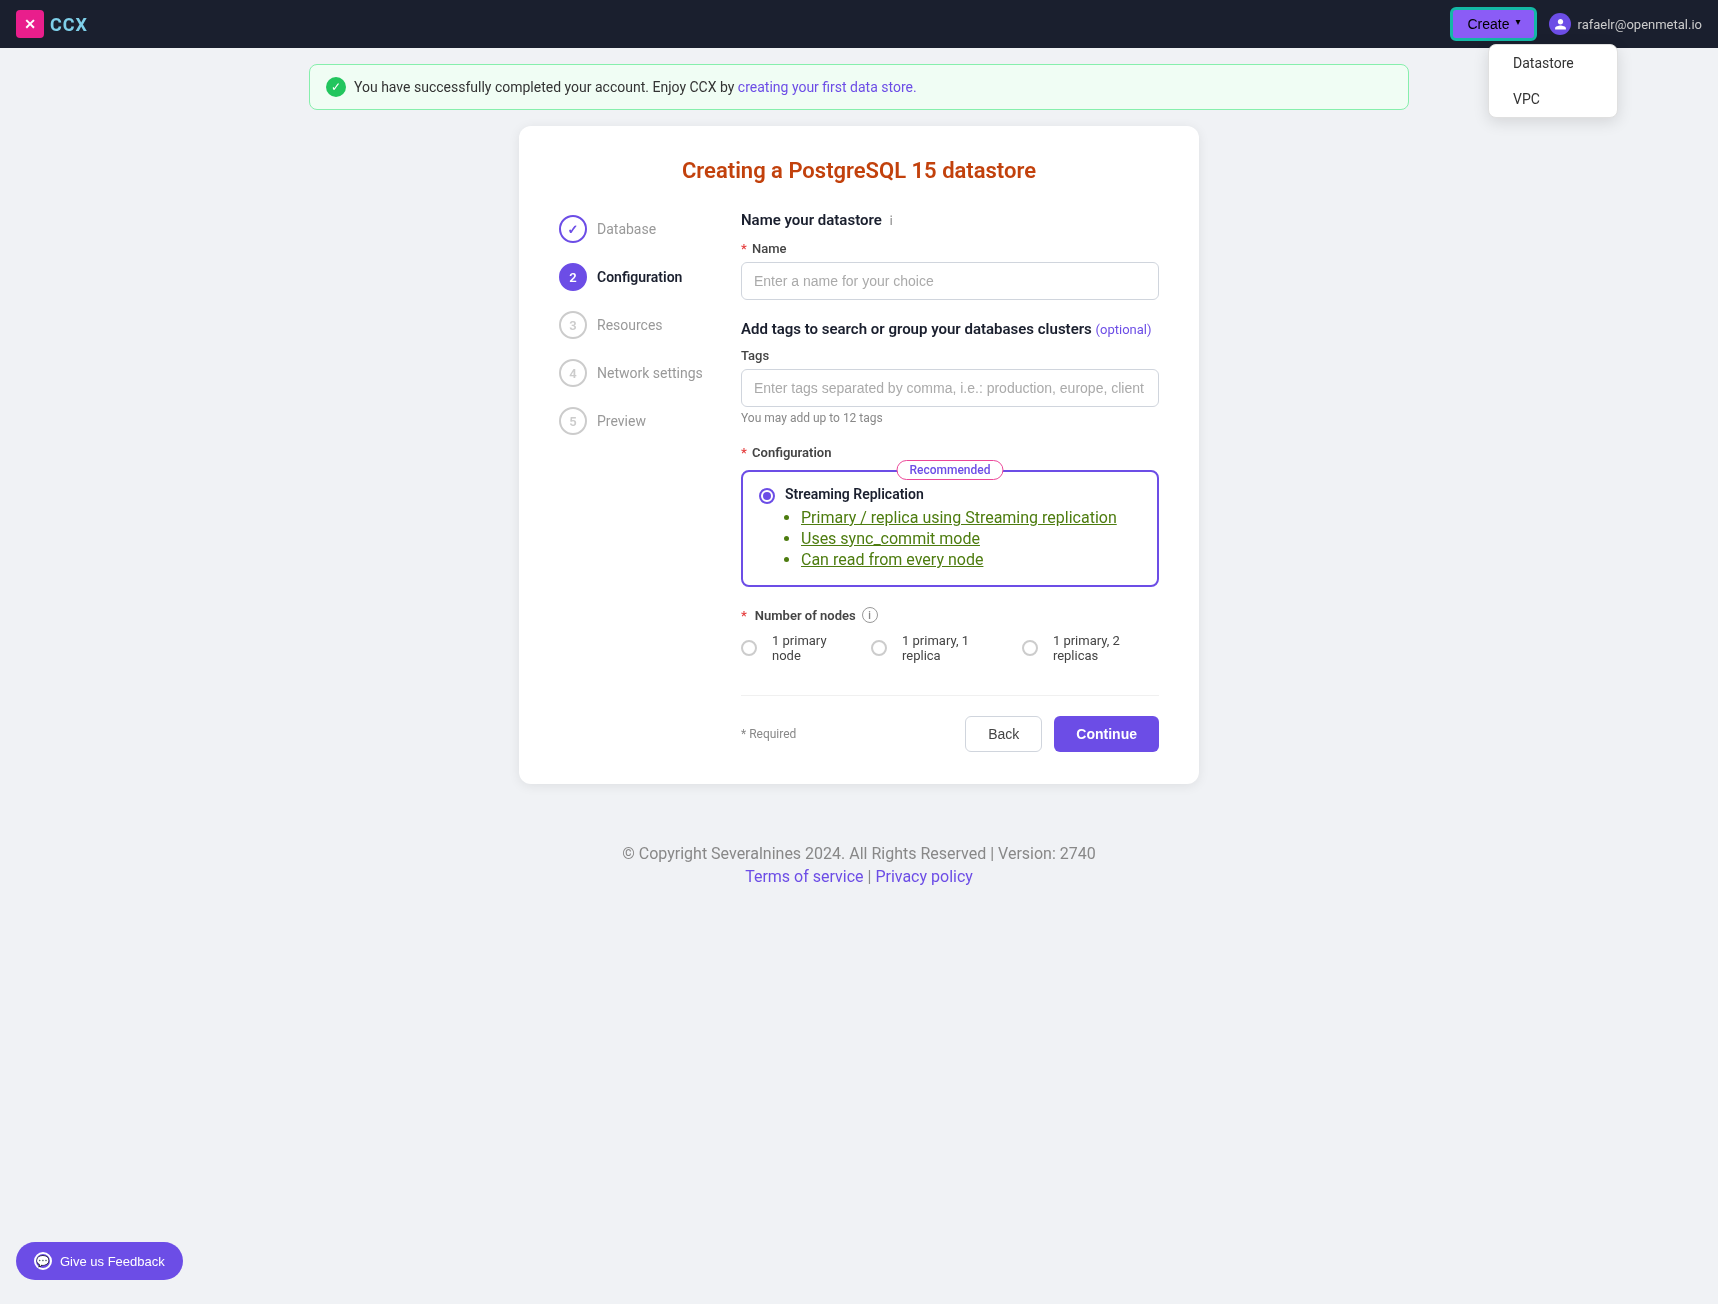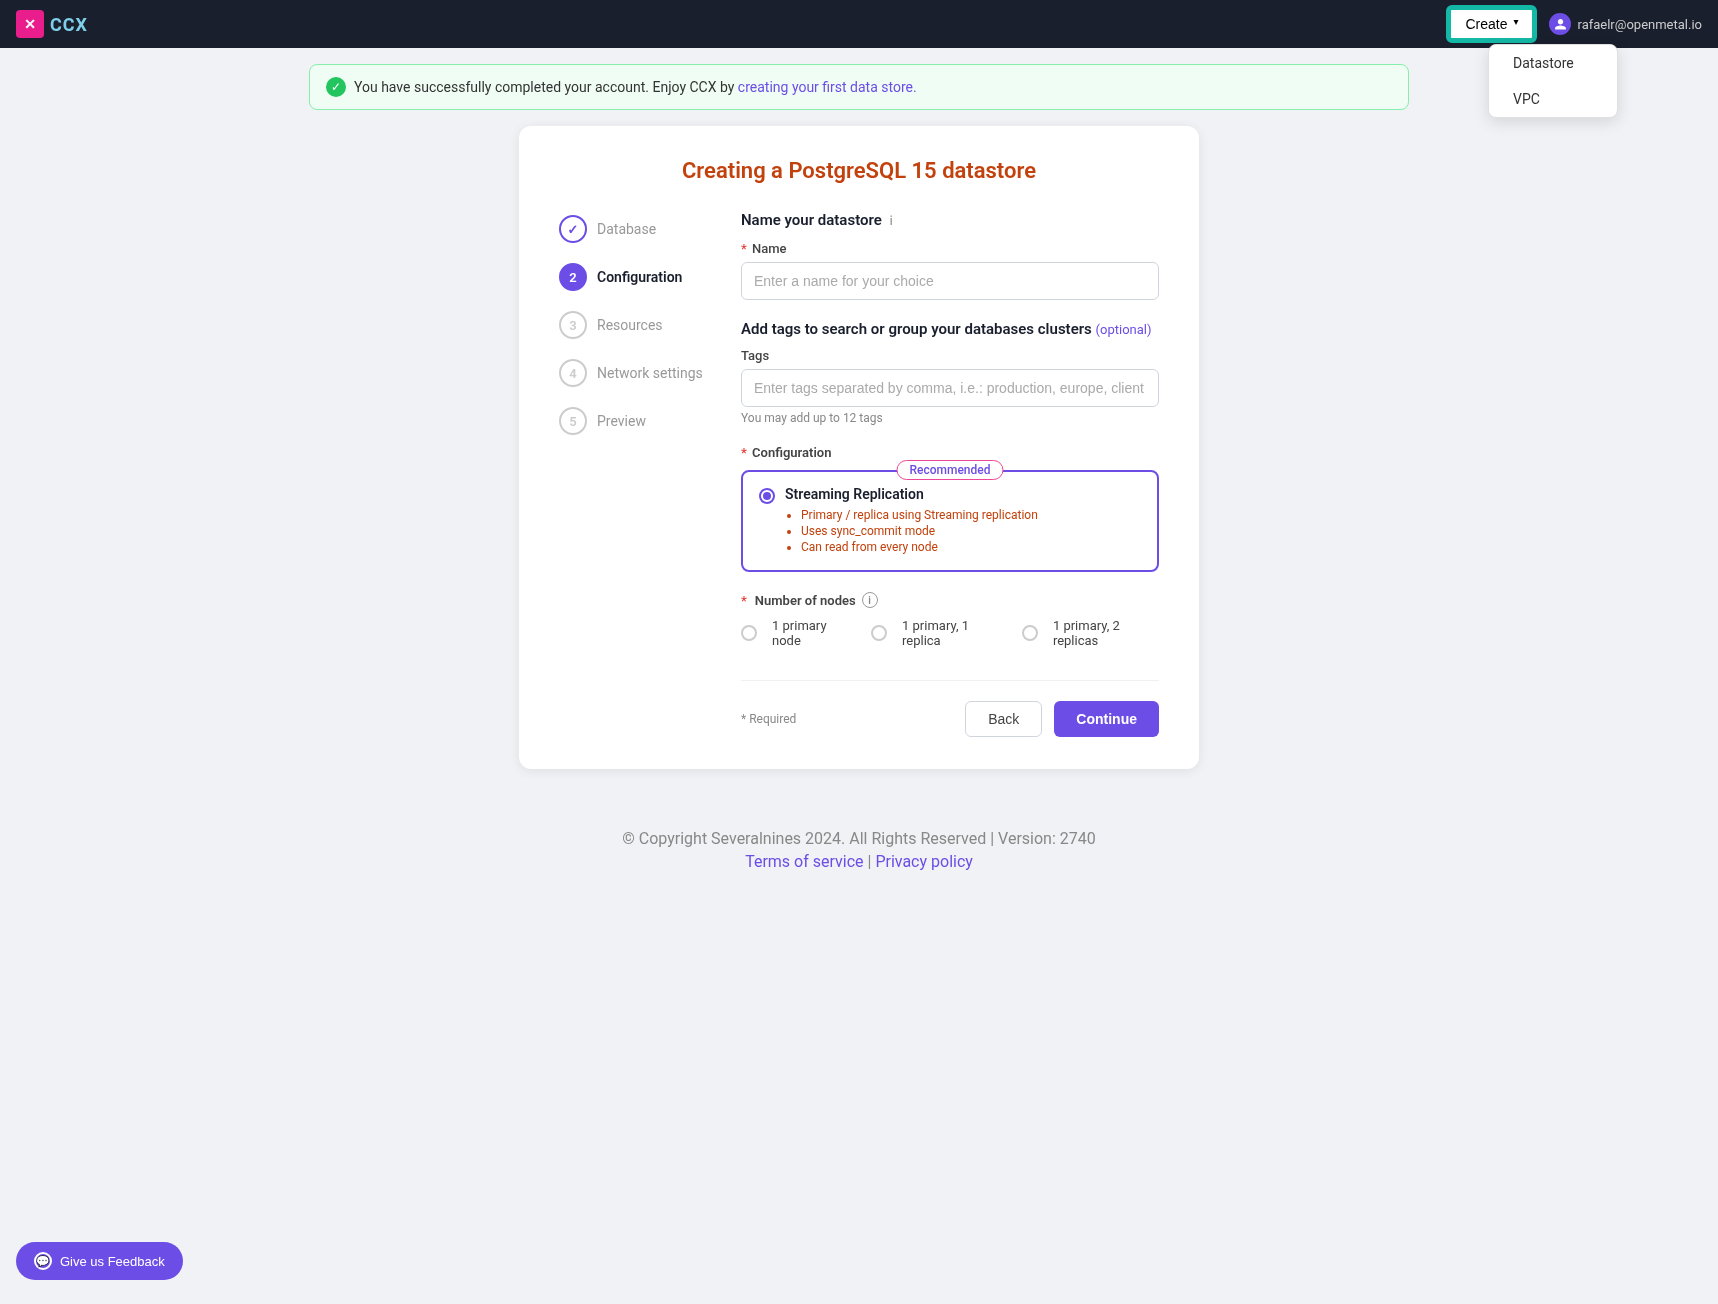--- a/index.html
+++ b/index.html
@@ -43,22 +43,22 @@
       font-weight: 700;
       font-size: 18px;
       letter-spacing: 1px;
     }
     .navbar-right {
       display: flex;
       align-items: center;
       gap: 12px;
     }
     .create-btn {
-      background: #ffffff;
-      border: 5px solid #14b8a6;
+      background: #8b5cf6;
+      border: 3px solid #14b8a6;
       border-radius: 6px;
       padding: 6px 14px;
       font-size: 14px;
       font-weight: 500;
       cursor: pointer;
       display: flex;
       align-items: flex-start;
       gap: 6px;
     }
     .chevron-down { font-size: 10px; }
@@ -290,22 +290,23 @@
     }
     .config-option-title {
       font-size: 14px;
       font-weight: 600;
       color: #1a1f2e;
       margin-bottom: 6px;
     }
     .config-bullets {
       list-style: disc;
       padding-left: 16px;
-      color: #c2410c;
-      font-size: 12px;
+      color: #4d7c0f;
+      font-size: 16px;
+      text-decoration: underline;
     }
     .config-bullets li { margin-bottom: 2px; }
 
     
     .nodes-section { margin-top: 20px; }
     .nodes-label {
       font-size: 13px;
       font-weight: 600;
       color: #444;
       display: flex;

